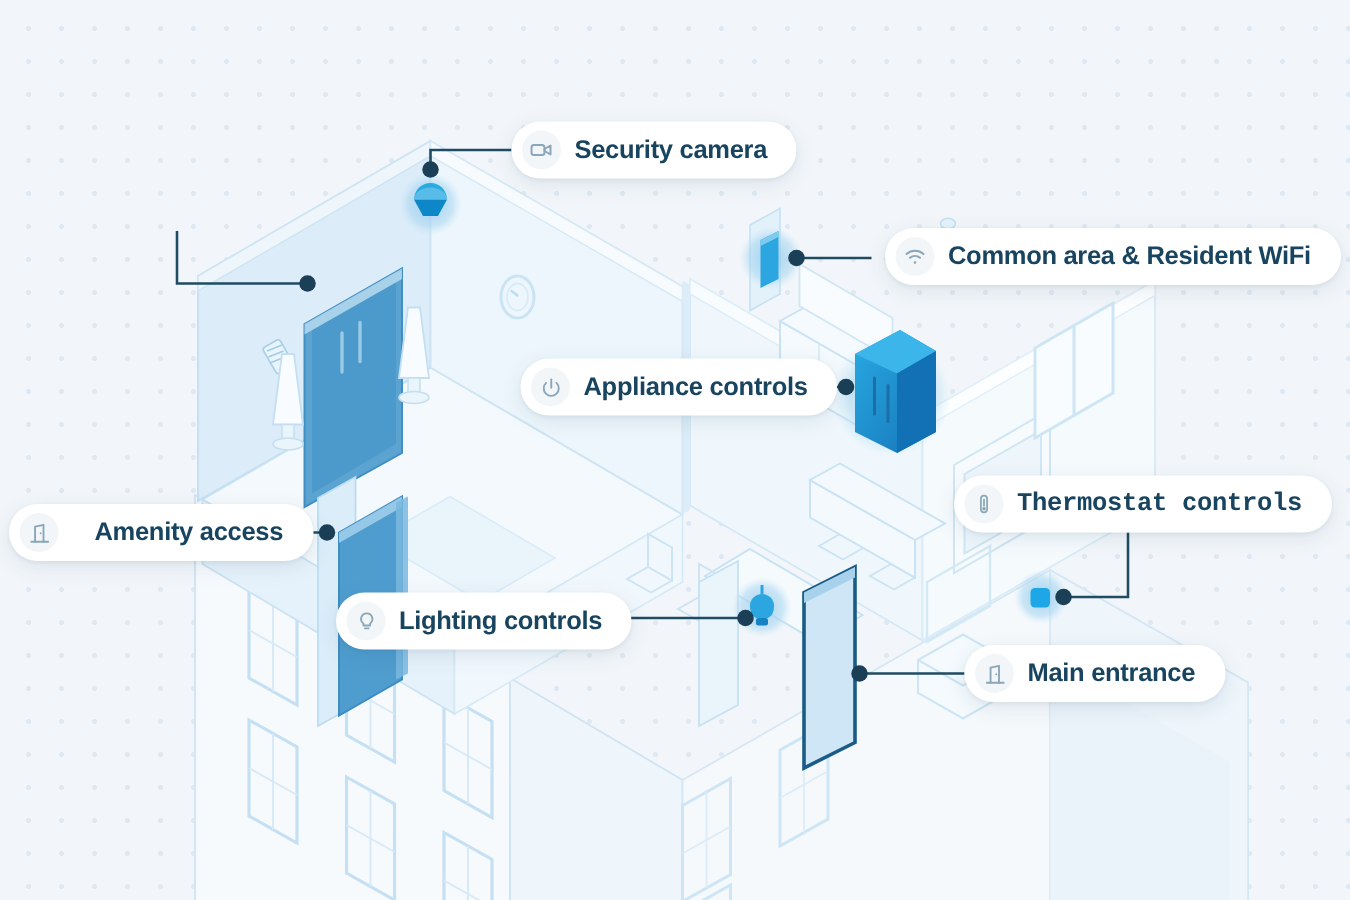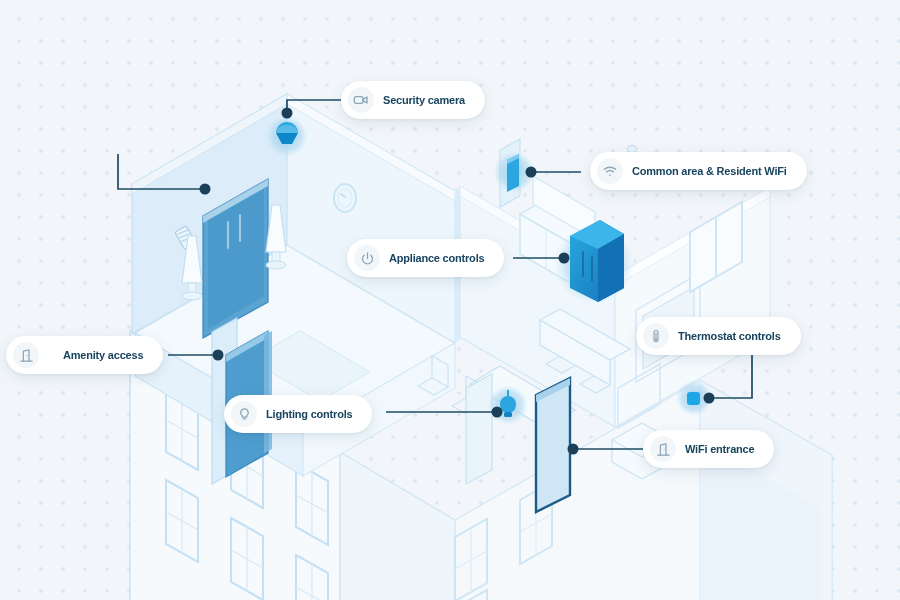--- a/index.html
+++ b/index.html
@@ -45,21 +45,21 @@
   }
   .chip .ico {
     width: 26px; height: 26px;
     flex: 0 0 26px;
     border-radius: 50%;
     background: #f3f6f9;
     display: flex; align-items: center; justify-content: center;
   }
   .chip .ico svg { display:block; }
   .chip .txt {
-    font-size: 11px;
+    font-size: 17px;
     font-weight: 700;
     letter-spacing: -.2px;
     color: #18445f;
   }
 </style>
 </head>
 <body>
 
 <div id="stage">
 
@@ -370,21 +370,21 @@
   <div class="chip" style="left:347px; top:239px;justify-content:flex-end;">
     <span class="ico">
       <svg width="15" height="15" viewBox="0 0 24 24" fill="none" stroke="#8aa6b8" stroke-width="2" stroke-linecap="round">
         <path d="M12 3v9"></path>
           <path d="M6.5 6.8a8 8 0 1 0 11 0"></path>
       </svg>
     </span>
     <span class="txt">Appliance controls</span>
   </div>
 
-  <div class="chip" style="left:636px; top:317px;">
+  <div class="chip" style="left:636px; top:317px;font-family:Liberation Mono, monospace;">
     <span class="ico">
       <svg width="14" height="14" viewBox="0 0 24 24" fill="none" stroke="#8aa6b8" stroke-width="2" stroke-linecap="round">
         <rect x="8.5" y="2.5" width="7" height="19" rx="3.5"></rect>
           <circle cx="12" cy="17.5" r="2" fill="#8aa6b8" stroke="none"></circle>
           <line x1="12" y1="7" x2="12" y2="14"></line>
       </svg>
     </span>
     <span class="txt">Thermostat controls</span>
   </div>
 
@@ -410,16 +410,16 @@
   </div>
 
   <div class="chip" style="left:643px; top:430px;">
     <span class="ico">
       <svg width="15" height="15" viewBox="0 0 24 24" fill="none" stroke="#8aa6b8" stroke-width="2" stroke-linecap="round" stroke-linejoin="round">
         <path d="M3 21h18"></path>
           <path d="M7 21V5l9-2v18"></path>
           <circle cx="13" cy="12" r="1" fill="#8aa6b8" stroke="none"></circle>
       </svg>
     </span>
-    <span class="txt">WiFi entrance</span>
+    <span class="txt">Main entrance</span>
   </div>
 
 </div>
 
 </body></html>

